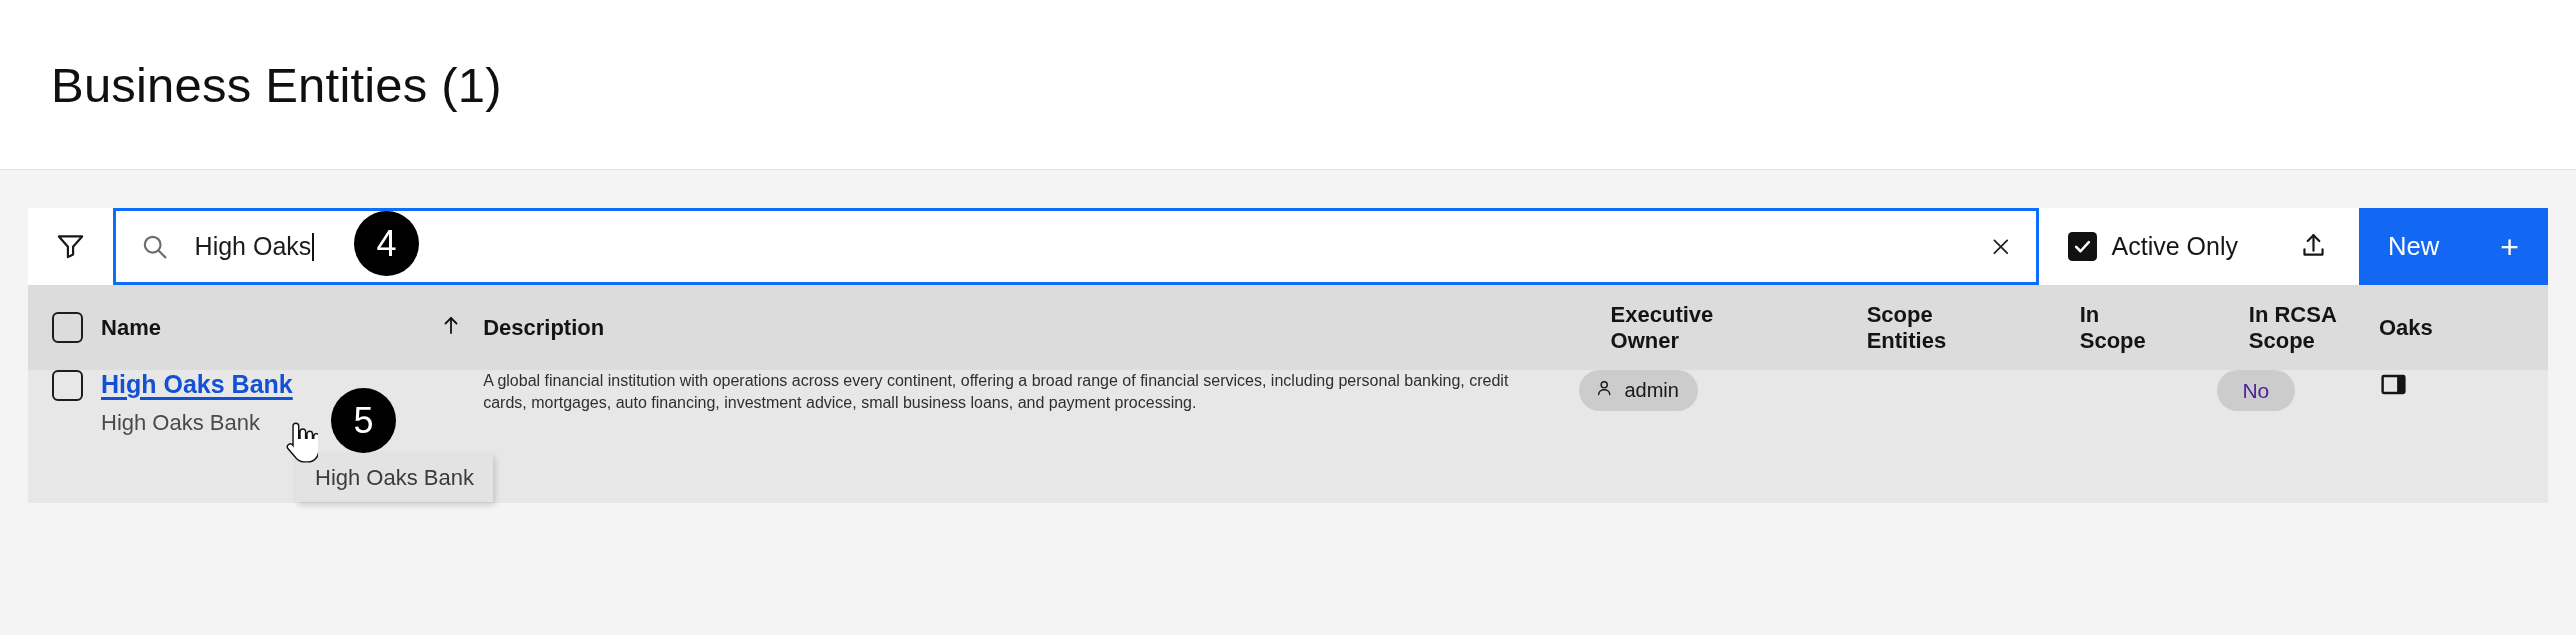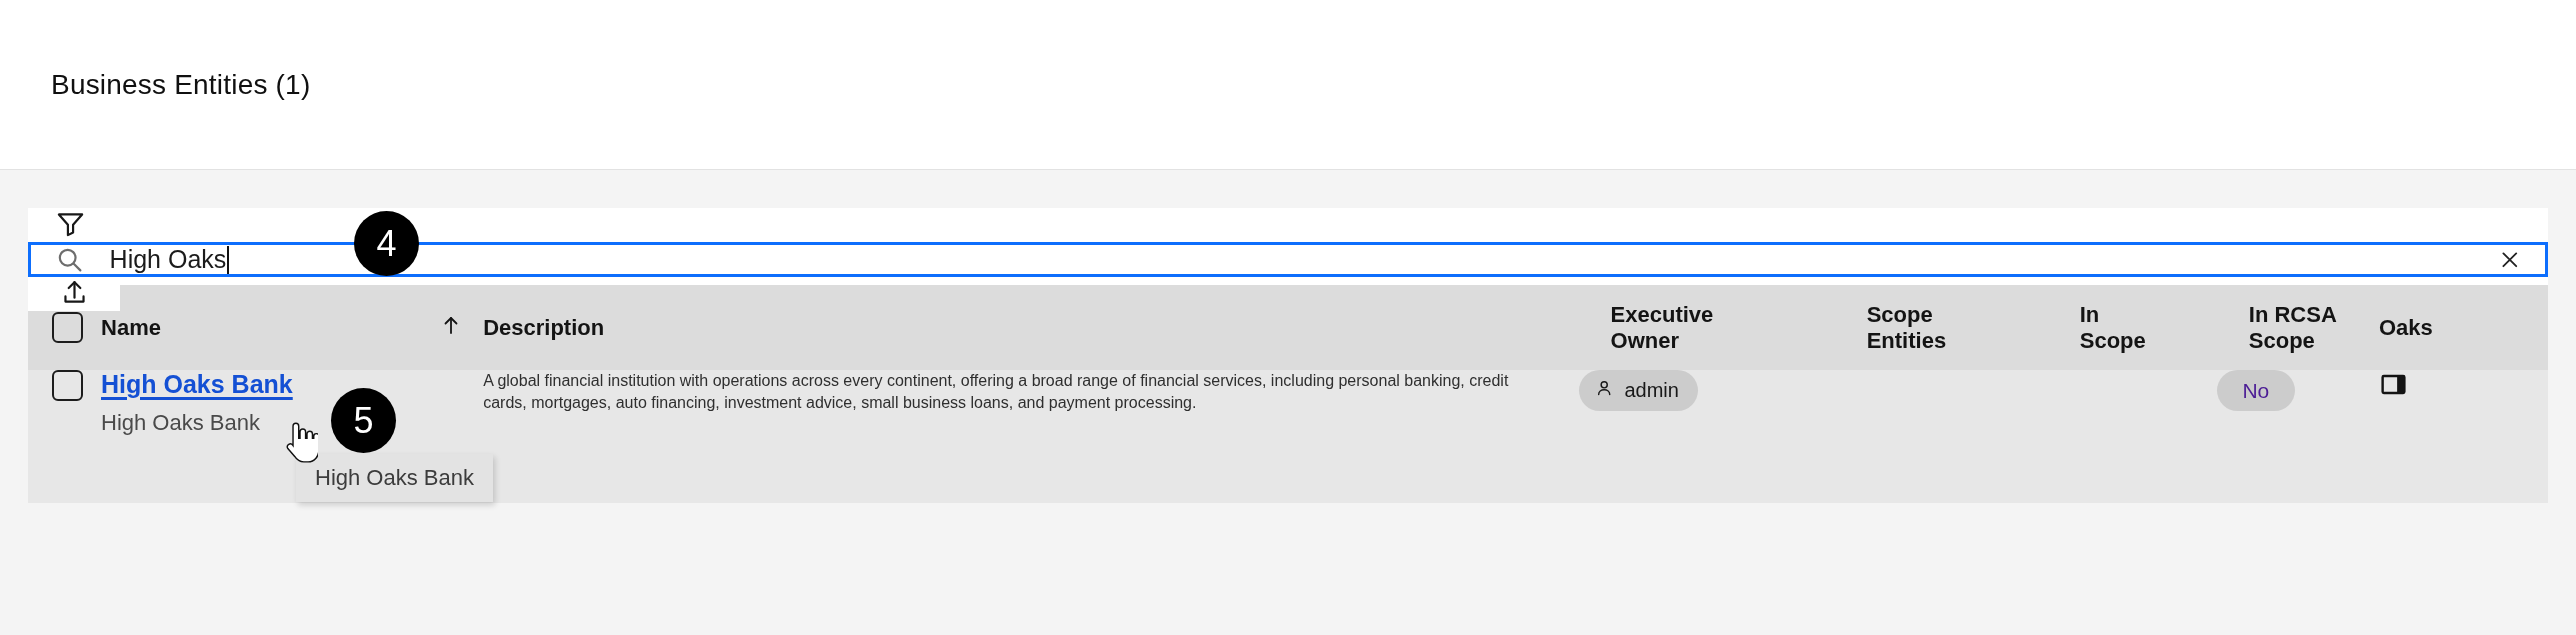--- a/index.html
+++ b/index.html
@@ -19,21 +19,21 @@
   
   .page-header {
     height: 170px;
     background: #ffffff;
     border-bottom: 1.7px solid #e2e2e2;
     box-sizing: border-box;
     display: flex;
     align-items: center;
   }
   .page-title {
-    font-size: 28px;
+    font-size: 49px;
     font-weight: 400;
     color: #101010;
     letter-spacing: 0.2px;
     margin-left: 51px;
   }
 
   
   .page-body {
     background: #f4f4f4;
     height: 465px;
@@ -45,21 +45,20 @@
     width: 100%;
   }
 
   
   .toolbar {
     display: flex;
     align-items: stretch;
     height: 77px;
     background: #ffffff;
     position: relative;
-    flex-direction: column;
   }
   .filter-btn {
     width: 85px;
     display: flex;
     align-items: center;
     justify-content: center;
     background: #ffffff;
     flex: 0 0 auto;
   }
   .search-wrap {
@@ -283,31 +282,43 @@
           </svg>
         </span>
         <span class="search-value"><span>High Oaks</span><span class="caret"></span></span>
         <span class="clear-btn">
           <svg width="25.6" height="25.6" viewBox="0 0 24 24" fill="none" stroke="#222" stroke-width="1.7" stroke-linecap="round">
             <path d="M6 6 L18 18 M18 6 L6 18"></path>
           </svg>
         </span>
       </div>
 
+      <label class="active-only">
+        <span class="checkbox-on">
+          <svg width="19" height="19" viewBox="0 0 24 24" fill="none" stroke="#ffffff" stroke-width="3.2" stroke-linecap="round" stroke-linejoin="round">
+            <path d="M4 12.5 L9.5 18 L20 6.5"></path>
+          </svg>
+        </span>
+        <span class="active-only-label">Active Only</span>
+      </label>
 
       <div class="export-btn">
         <span>
           <svg width="31" height="31" viewBox="0 0 24 24" fill="none" stroke="#181818" stroke-width="1.7" stroke-linecap="round" stroke-linejoin="round">
             <path d="M12 16 V4"></path>
               <path d="M7.5 8.5 L12 4 L16.5 8.5"></path>
               <path d="M5 15 v4 h14 v-4"></path>
           </svg>
         </span>
       </div>
 
+      <div class="new-btn">
+        <span>New</span>
+        <span class="new-plus">+</span>
+      </div>
     </div>
 
     <table class="grid">
       <colgroup>
         <col class="col-check">
           <col class="col-name">
           <col class="col-desc">
           <col class="col-exec">
         <col class="col-risk">
           <col class="col-scope">

